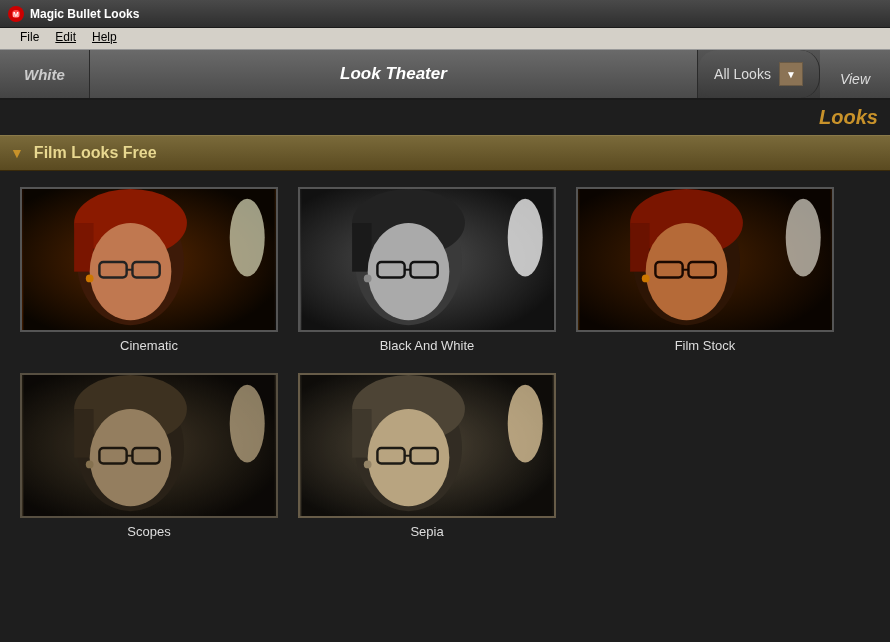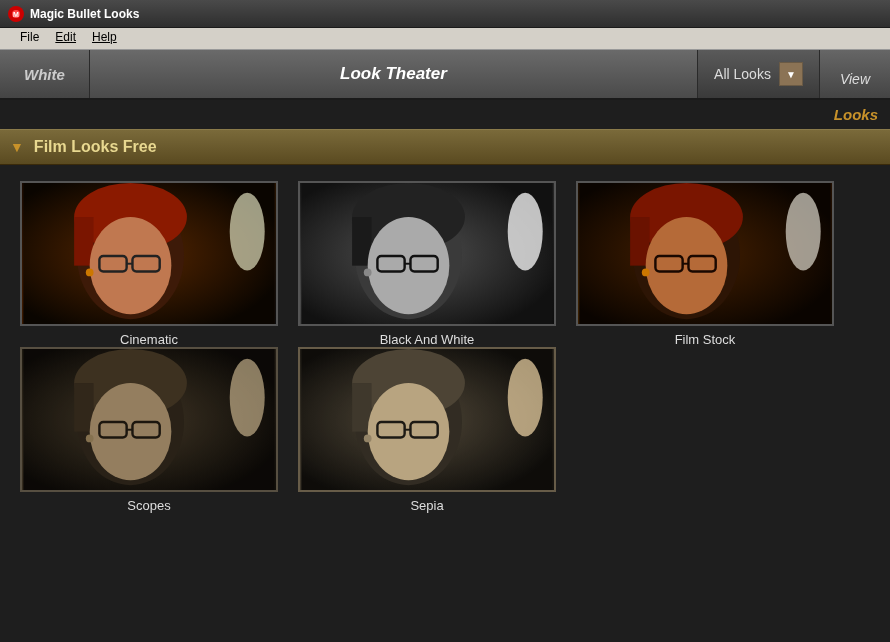--- a/index.html
+++ b/index.html
@@ -91,20 +91,21 @@
     }
 
     .all-looks-area {
       display: flex;
       align-items: center;
       height: 100%;
       padding: 0 16px;
       background: linear-gradient(to bottom, #5a5a5a, #3a3a3a);
       border-right: 1px solid #2a2a2a;
       gap: 8px;
+      border-radius: 20px;
     }
     .all-looks-text {
       color: #ddd;
       font-size: 14px;
     }
     .dropdown-arrow {
       width: 24px;
       height: 24px;
       background: #8B7355;
       display: flex;
@@ -136,21 +137,21 @@
 
     
     #looks-header {
       display: flex;
       justify-content: flex-end;
       padding: 6px 12px;
       background: #1e1e1e;
     }
     #looks-label {
       color: #c8922a;
-      font-size: 15px;
+      font-size: 20px;
       font-style: italic;
       font-weight: bold;
     }
 
     
     #category-bar {
       background: linear-gradient(to bottom, #7a6a3a, #5a4a20);
       height: 36px;
       display: flex;
       align-items: center;
@@ -168,20 +169,21 @@
       font-size: 16px;
       font-weight: bold;
     }
 
     
     #thumbnails-area {
       flex: 1;
       padding: 16px 20px;
       display: flex;
       flex-direction: column;
+      gap: 20px;
       overflow-y: auto;
     }
     .thumb-row {
       display: flex;
       gap: 20px;
     }
     .thumb-item {
       display: flex;
       flex-direction: column;
       align-items: center;

